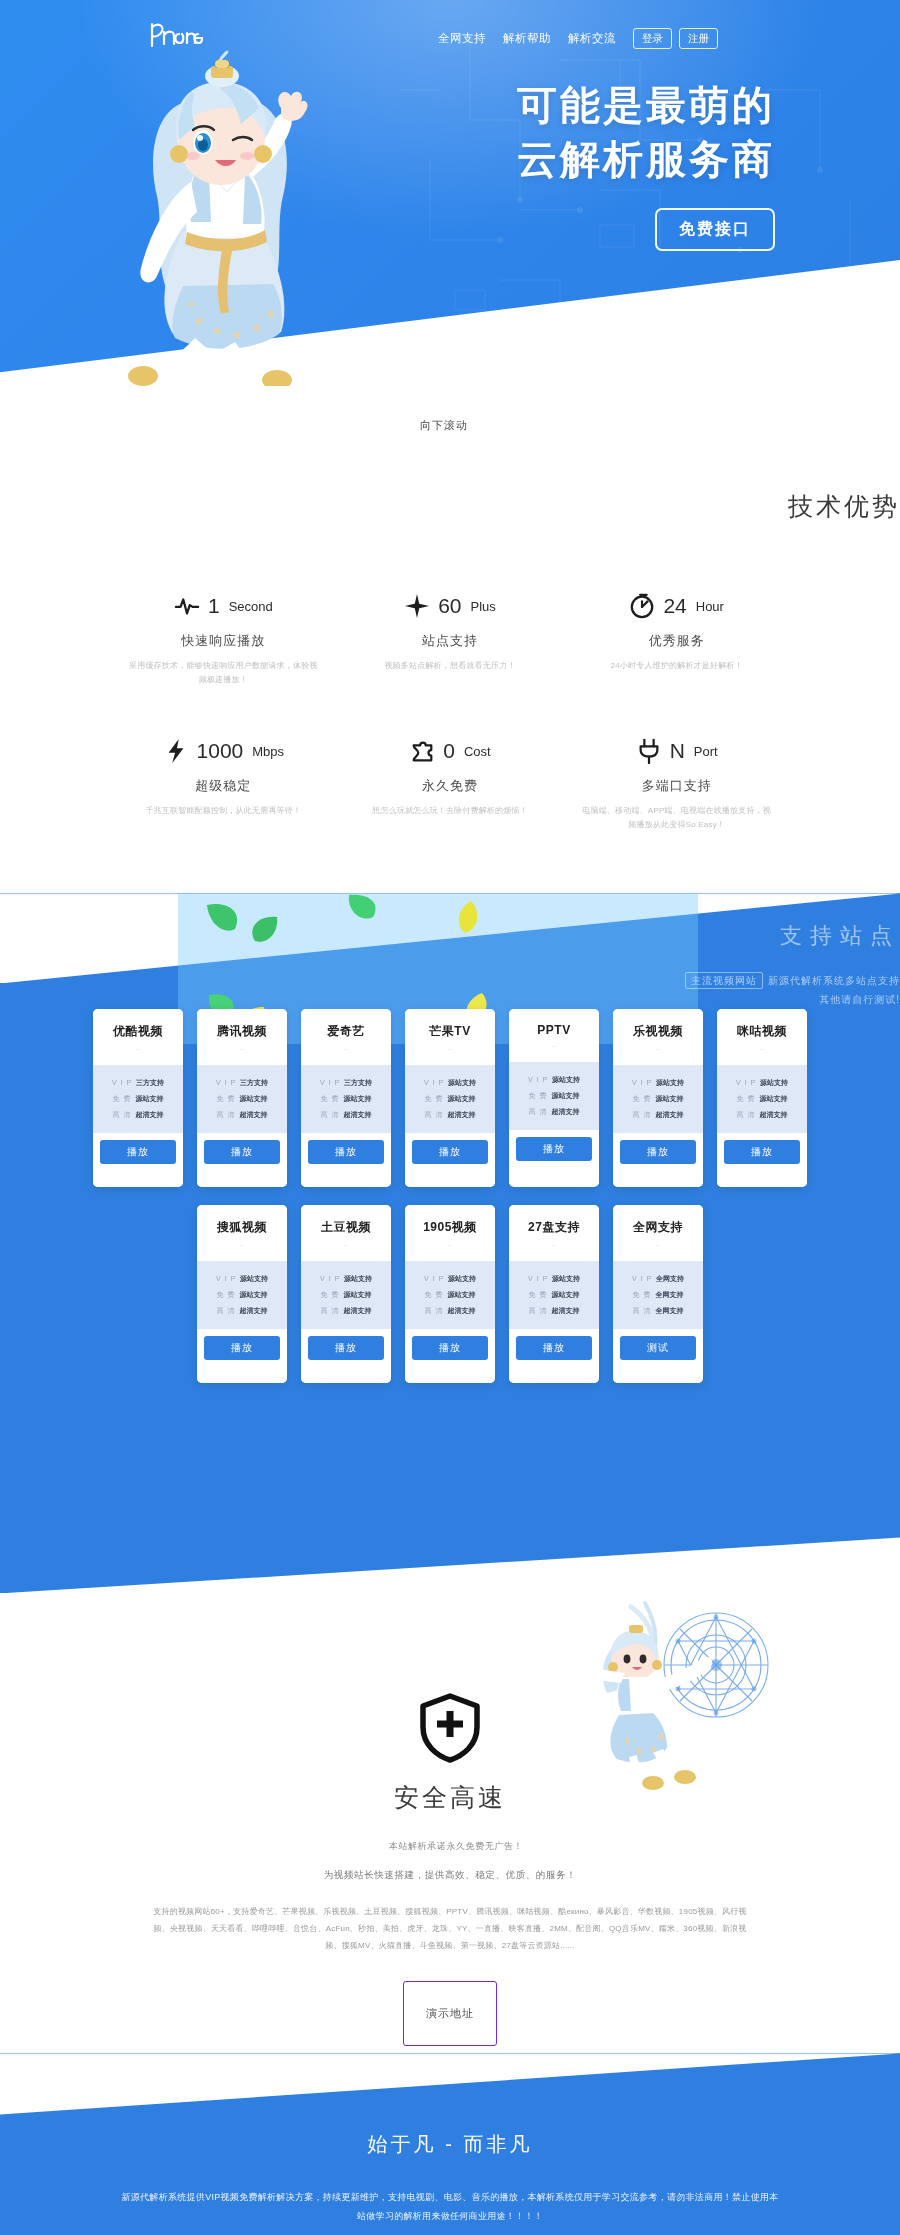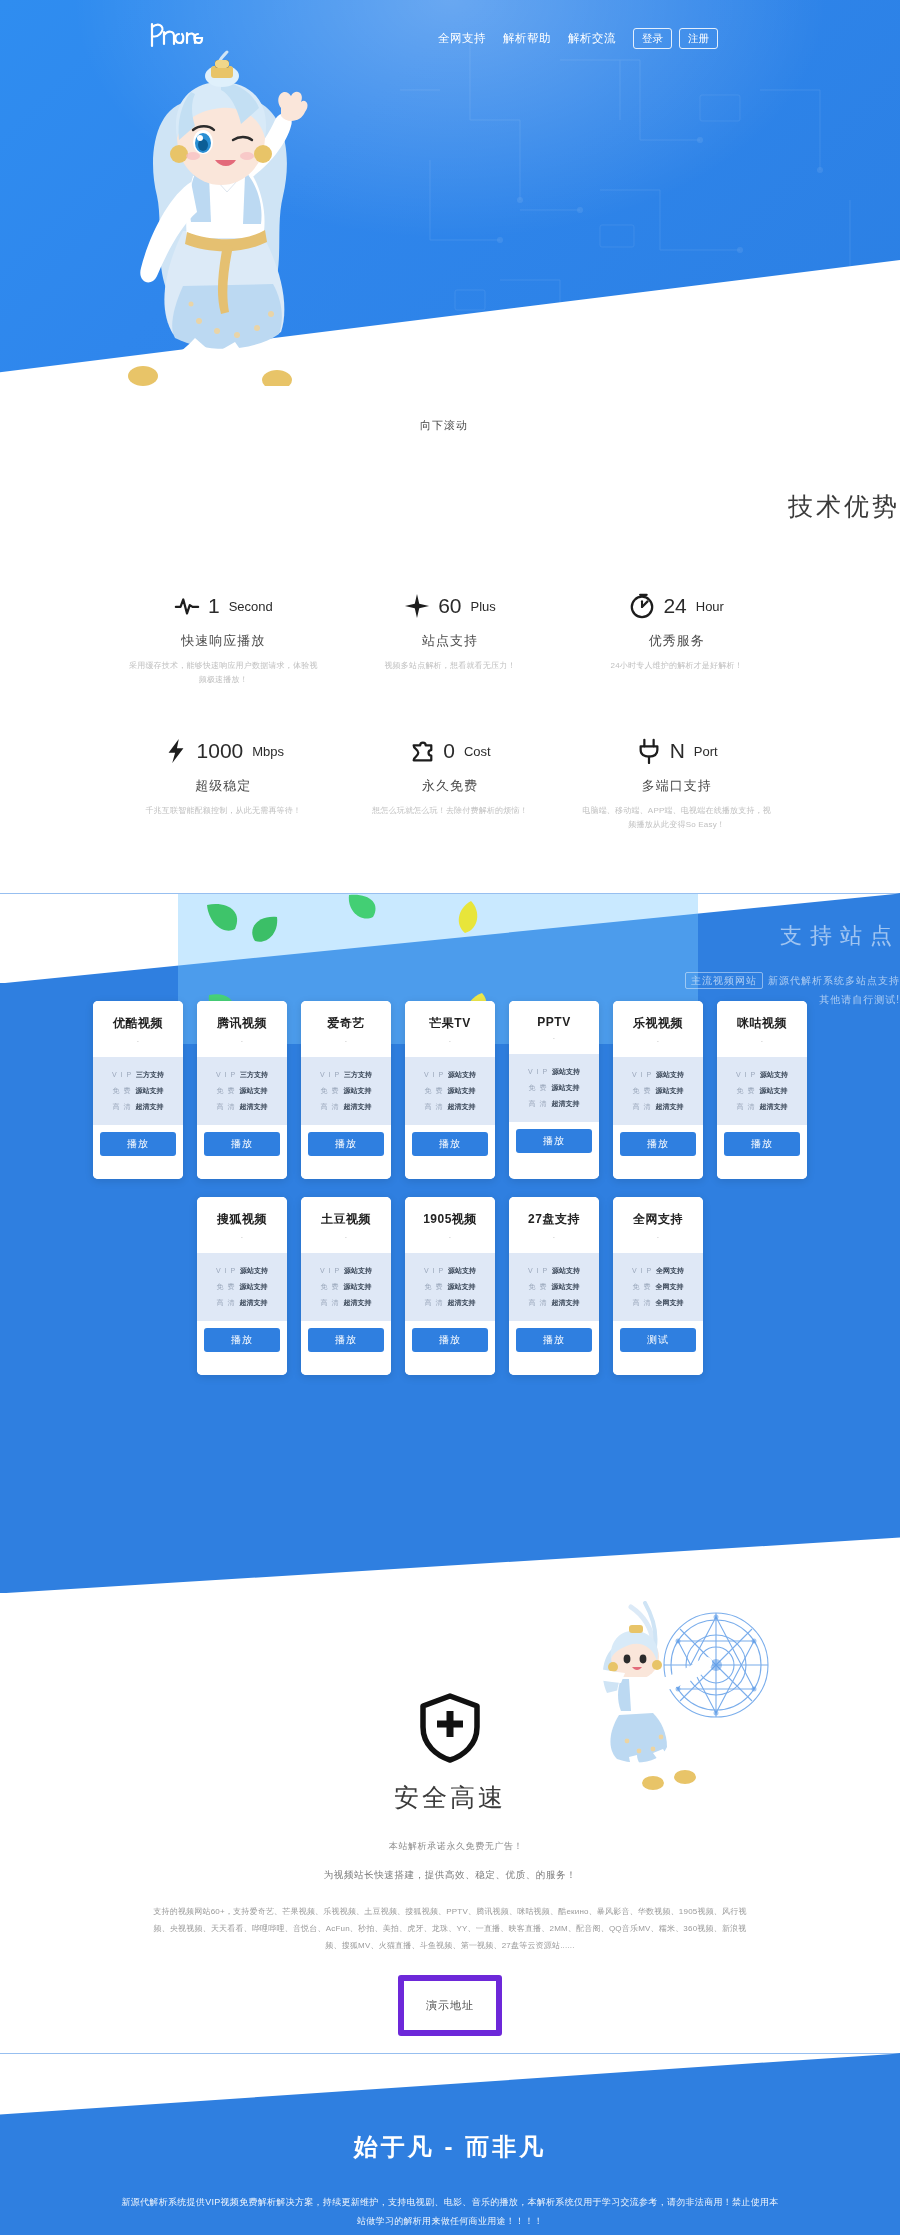--- a/index.html
+++ b/index.html
@@ -238,21 +238,21 @@
   .sub-badge {
     border: 1px solid rgba(255,255,255,.45);
     border-radius: 2px;
     padding: 2px 5px;
     margin-right: 5px;
   }
   .leaf { position: absolute; z-index: 3; }
 
   .card-grid {
     position: absolute;
-    left: 0; right: 0; top: 108px;
+    left: 0; right: 0; top: 116px;
     z-index: 4;
     display: flex;
     flex-direction: column;
     align-items: center;
     gap: 18px;
   }
   .card-row { display: flex; gap: 14px; justify-content: center; }
   .card {
     width: 90px;
     background: #fff;
@@ -355,28 +355,28 @@
     margin: 22px auto 0;
     width: 600px;
     font-size: 8px;
     line-height: 2.1;
     color: #9a9a9a;
     text-align: center;
     letter-spacing: .2px;
   }
   .demo-btn {
     display: block;
-    margin: 20px auto 0;
+    margin: 26px auto 0;
     background: #fff;
-    border: 6px solid #6d28d9;
+    border: 1px solid #6d28d9;
     border-radius: 3px;
     color: #4a4a4a;
     font-size: 11px;
     letter-spacing: 1px;
-    padding: 17px 22px;
+    padding: 24px 22px;
     cursor: pointer;
     font-family: inherit;
   }
 
   
   .footer {
     position: relative;
     width: 900px;
     height: 240px;
     background: #2f7fe0;
@@ -388,23 +388,23 @@
     background: #ffffff;
     clip-path: polygon(0 0, 100% 0, 100% 0%, 0 85%);
   }
   .footer-inner {
     position: absolute;
     left: 0; right: 0; top: 78px;
     text-align: center;
     color: #fff;
   }
   .footer-title {
-    font-size: 24px;
+    font-size: 20px;
     letter-spacing: 3px;
-    font-weight: 700;
+    font-weight: 400;
   }
   .footer-text {
     margin: 30px auto 0;
     width: 660px;
     font-size: 9px;
     line-height: 2.1;
     color: rgba(255,255,255,.92);
     letter-spacing: .3px;
   }
 </style>
@@ -531,20 +531,25 @@
     <ellipse cx="98" cy="110" rx="7" ry="4" fill="#f6bcc0" opacity=".7"></ellipse>
     <ellipse cx="152" cy="110" rx="7" ry="4" fill="#f6bcc0" opacity=".7"></ellipse>
 
     <path d="M100 292 C 86 308, 66 318, 52 322 C 44 324, 44 334, 54 334 C 76 332, 102 322, 116 306 Z" fill="#ffffff"></path>
     <path d="M140 296 C 150 312, 166 324, 180 330 C 188 334, 184 342, 174 338 C 152 330, 134 318, 126 304 Z" fill="#ffffff"></path>
 
     <ellipse cx="48" cy="330" rx="15" ry="10" fill="#e8c468"></ellipse>
     <ellipse cx="182" cy="334" rx="15" ry="10" fill="#e8c468"></ellipse>
   </svg>
 
+  <div class="hero-text">
+    <div class="hero-line1">可能是最萌的</div>
+    <div class="hero-line2">云解析服务商</div>
+    <button class="hero-btn">免费接口</button>
+  </div>
 
   <div class="hero-clip"></div>
 </section>
 
 <div class="scroll-hint">向下滚动</div>
 
 <section class="tech">
   <h2 class="tech-title">技术优势</h2>
 
   <div class="feature-grid">

